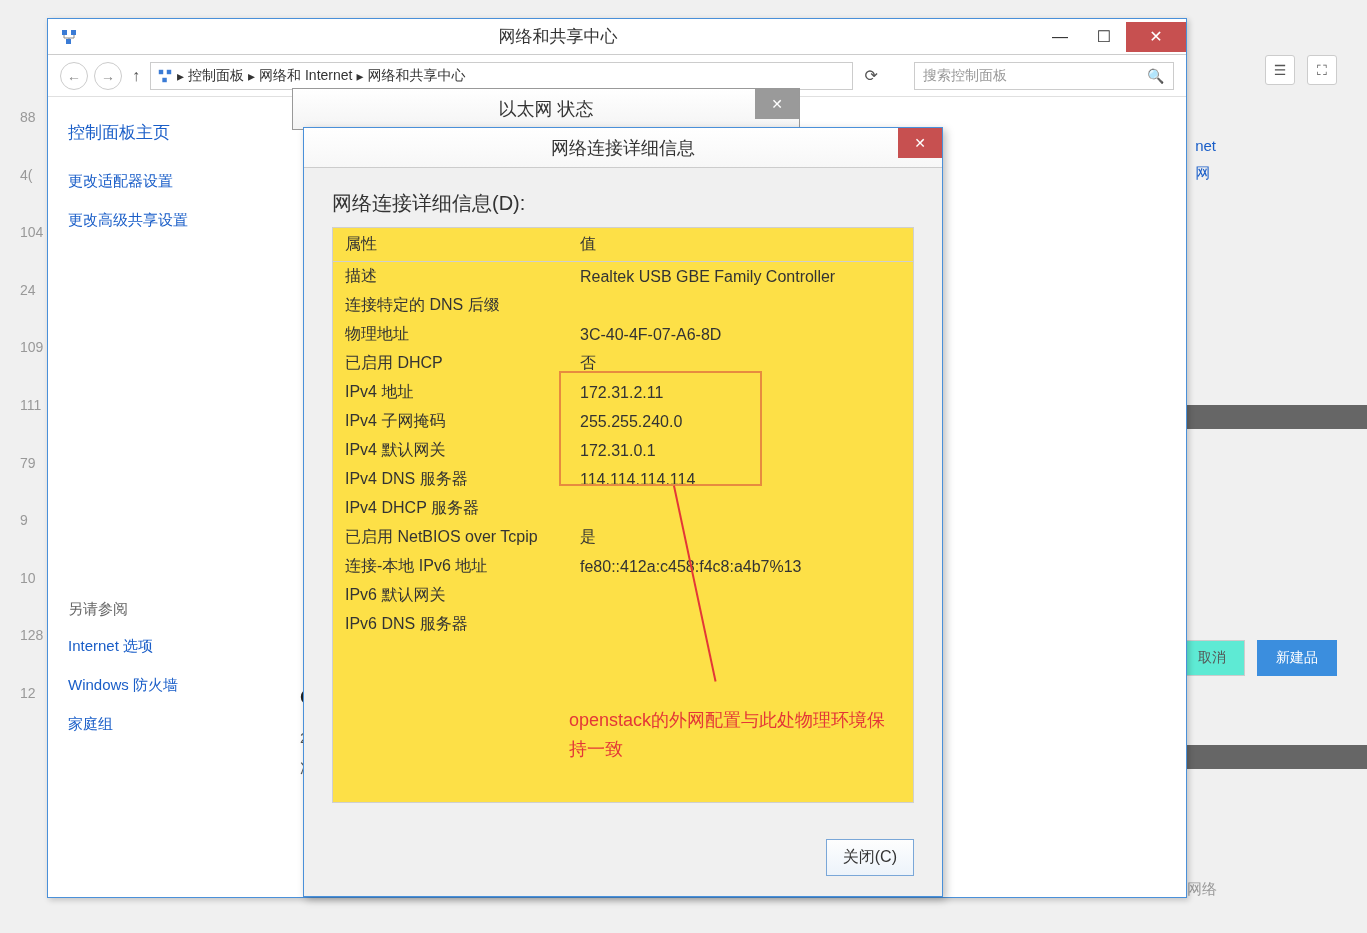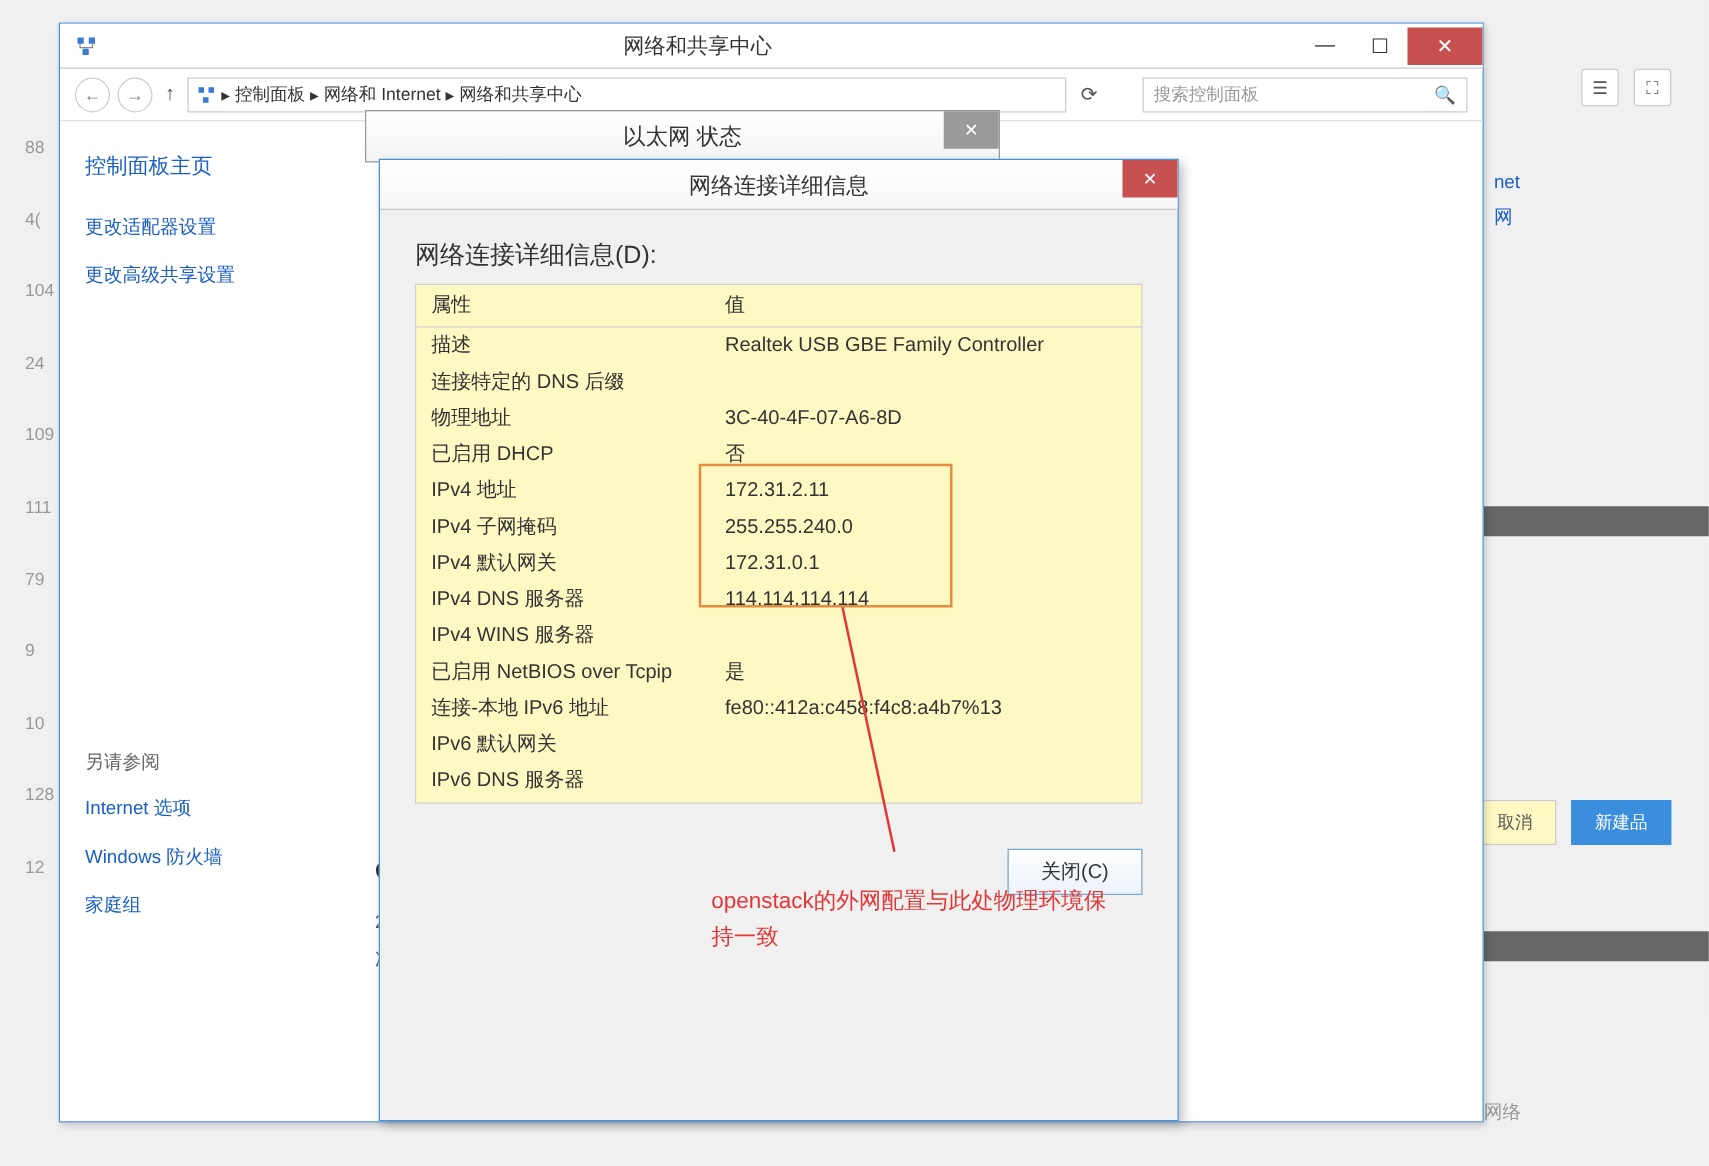--- a/index.html
+++ b/index.html
@@ -4,21 +4,21 @@
   <style>
     * { box-sizing: border-box; font-family: "Microsoft YaHei", "Segoe UI", sans-serif; }
     body { margin: 0; background: #f0f0f0; width: 1367px; height: 933px; position: relative; overflow: hidden; }
 
     
     .bg-gutter { position: absolute; left: 20px; top: 108px; color: #999; font-size: 14px; line-height: 1.4; }
     .bg-gutter div { margin-bottom: 38px; }
     .bg-toolbar-right { position: absolute; right: 0; top: 45px; display: flex; gap: 12px; padding: 10px 30px; }
     .bg-icon-btn { width: 30px; height: 30px; border: 1px solid #ccc; border-radius: 3px; display: flex; align-items: center; justify-content: center; color: #555; font-size: 14px; background:#fff; }
     .bg-bottom-btns { position: absolute; right: 30px; top: 640px; display: flex; gap: 12px; }
-    .bg-btn { padding: 8px 18px; background: #fef9c3; border: 1px solid #ccc; font-size: 14px; color: #555; }
+    .bg-btn { padding: 8px 18px; background: #5eead4; border: 1px solid #ccc; font-size: 14px; color: #555; }
     .bg-btn.primary { background: #3b8ede; color: #fff; border-color: #3b8ede; }
     .bg-dark-band1 { position: absolute; left: 970px; top: 405px; right: 0; height: 24px; background: #666; }
     .bg-dark-band2 { position: absolute; left: 970px; top: 745px; right: 0; height: 24px; background: #666; }
     .bg-footer-label { position: absolute; right: 150px; top: 880px; color: #999; font-size: 15px; }
 
     
     .win-nc { position: absolute; left: 47px; top: 18px; width: 1140px; height: 880px; background: #fff; border: 1px solid #4a90d9; box-shadow: 2px 2px 6px rgba(0,0,0,0.2); }
     .titlebar { height: 36px; background: #fff; display: flex; align-items: center; justify-content: space-between; border-bottom: 1px solid #ccc; }
     .titlebar-left { display: flex; align-items: center; gap: 10px; padding-left: 12px; }
     .titlebar-icon { width: 18px; height: 18px; }
@@ -44,29 +44,29 @@
 
     
     .dlg-status-title { position: absolute; left: 292px; top: 88px; width: 508px; height: 42px; background: linear-gradient(#fff,#f4f4f4); border: 1px solid #999; display: flex; align-items: center; justify-content: center; font-size: 18px; color: #333; }
     .dlg-status-close { position: absolute; right: 0; top: 0; width: 44px; height: 30px; background: #9a9a9a; color: #fff; display: flex; align-items: center; justify-content: center; font-size: 14px; }
 
     .dlg-details { position: absolute; left: 303px; top: 127px; width: 640px; height: 770px; background: #f0f0f0; border: 1px solid #4a90d9; box-shadow: 3px 3px 8px rgba(0,0,0,0.25); }
     .dlg-details-title { height: 40px; background: linear-gradient(#fff,#f7f7f7); color: #333; display: flex; align-items: center; justify-content: center; font-size: 18px; border-bottom: 1px solid #ccc; position: relative; }
     .dlg-details-close { position: absolute; right: 0; top: 0; width: 44px; height: 30px; background: #c75050; color: #fff; display: flex; align-items: center; justify-content: center; font-size: 14px; }
     .dlg-body { padding: 22px 28px; }
     .dlg-label { font-size: 20px; margin-bottom: 10px; color: #333; }
-    .dlg-list { border: 1px solid #cfcfcf; background: #fef9c3; height: 416px; position: relative; }
+    .dlg-list { border: 1px solid #cfcfcf; background: #fde047; height: 576px; position: relative; }
     table.props { width: 100%; border-collapse: collapse; font-size: 16px; color: #333; }
     table.props td { padding: 4px 12px; }
     table.props tr.header td { border-bottom: 1px solid #cfcfcf; padding: 6px 12px; }
     .highlight-box { position: absolute; border: 2px solid #e78b3f; pointer-events: none; }
     .anno-line { position: absolute; width: 2px; background: #e33737; transform-origin: top left; }
     .anno-text { position: absolute; color: #e33737; font-size: 18px; line-height: 1.6; }
     .dlg-footer { text-align: right; padding: 14px 28px; }
-    .dlg-close-btn { padding: 7px 26px; border: 1px solid #7aa7d8; background: linear-gradient(#fefefe,#ecf3fa); font-size: 16px; color: #333; }
+    .dlg-close-btn { padding: 7px 16px; border: 1px solid #7aa7d8; background: linear-gradient(#fefefe,#ecf3fa); font-size: 16px; color: #333; }
   </style>
 </head>
 <body>
 
 <div class="bg-gutter">
   <div>88</div>
     <div>4(</div>
     <div>104</div>
   <div>24</div>
     <div>109</div>
@@ -197,21 +197,21 @@
             </tr>
         <tr>
               <td>IPv4 默认网关</td>
               <td>172.31.0.1</td>
             </tr>
         <tr>
               <td>IPv4 DNS 服务器</td>
               <td>114.114.114.114</td>
             </tr>
         <tr>
-              <td>IPv4 WINS 服务器</td>
+              <td>IPv4 DHCP 服务器</td>
               <td></td>
             </tr>
         <tr>
               <td>已启用 NetBIOS over Tcpip</td>
               <td>是</td>
             </tr>
         <tr>
               <td>连接-本地 IPv6 地址</td>
               <td>fe80::412a:c458:f4c8:a4b7%13</td>
             </tr>

